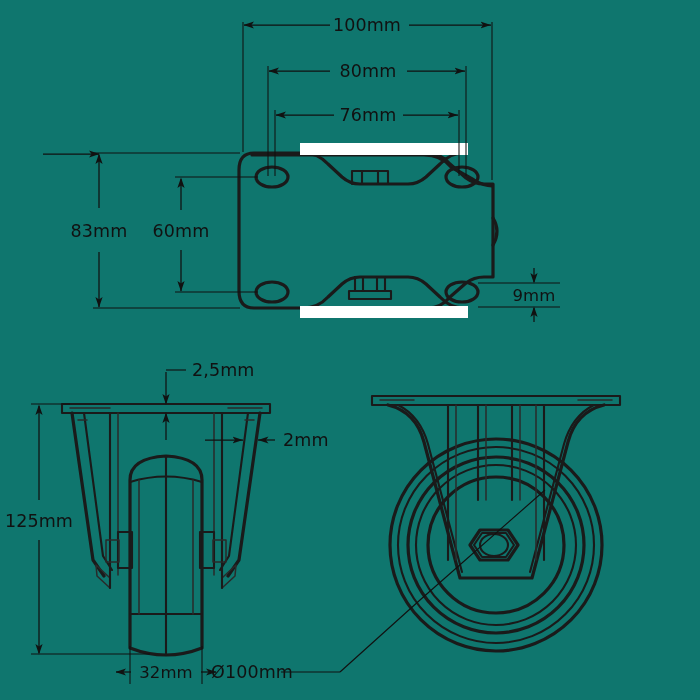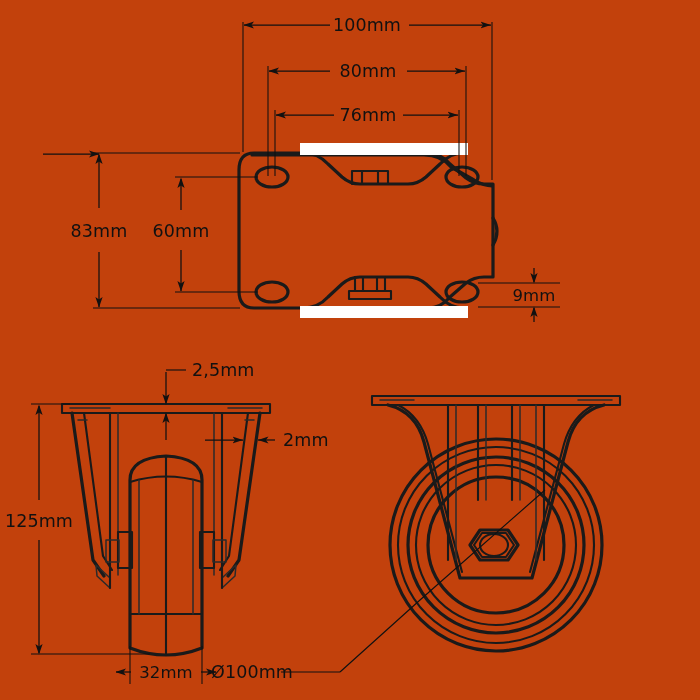--- a/index.html
+++ b/index.html
@@ -1,18 +1,18 @@
 <!DOCTYPE html>
 <html><head>
 <meta charset="utf-8">
 <style>
   html,body{margin:0;padding:0;background:#ffffff;}
   body{width:700px;height:700px;overflow:hidden;
        font-family:"DejaVu Sans","Liberation Sans",sans-serif;}
-  #sheet{position:relative;width:700px;height:700px;background:#c2410c;}
+  #sheet{position:relative;width:700px;height:700px;background:#0f766e;}
   svg{display:block;}
   .part{fill:none;stroke:#1a1a1a;stroke-width:3.2;stroke-linejoin:round;stroke-linecap:round;}
   .partthin{fill:none;stroke:#1a1a1a;stroke-width:2.1;stroke-linejoin:round;stroke-linecap:round;}
   .partvthin{fill:none;stroke:#2a2a2a;stroke-width:1.5;stroke-linejoin:round;stroke-linecap:round;}
   .dim{fill:none;stroke:#111;stroke-width:1.25;}
   .ext{fill:none;stroke:#111;stroke-width:1.05;}
   .lead{fill:none;stroke:#111;stroke-width:1.15;}
   .arrow{fill:#111;stroke:none;}
   .dtext{font-family:"DejaVu Sans","Liberation Sans",sans-serif;
          font-size:17.5px;fill:#111;letter-spacing:0.1px;}

